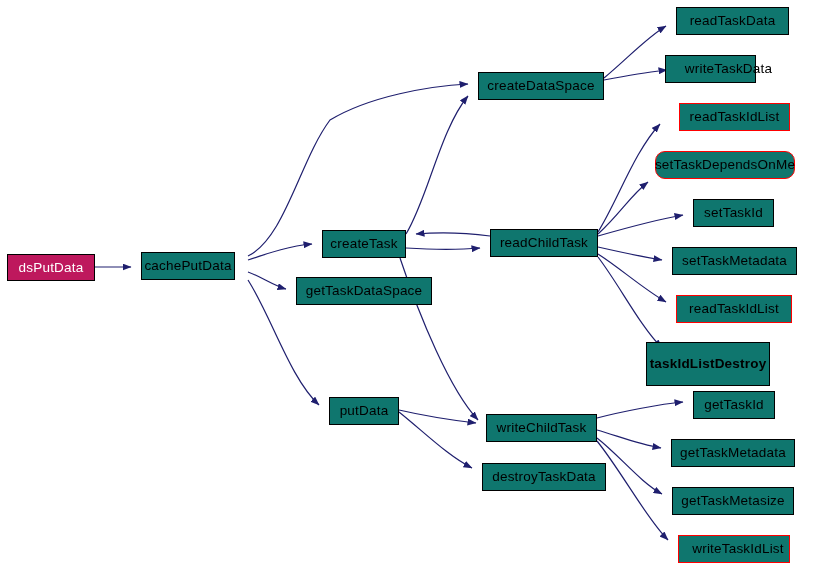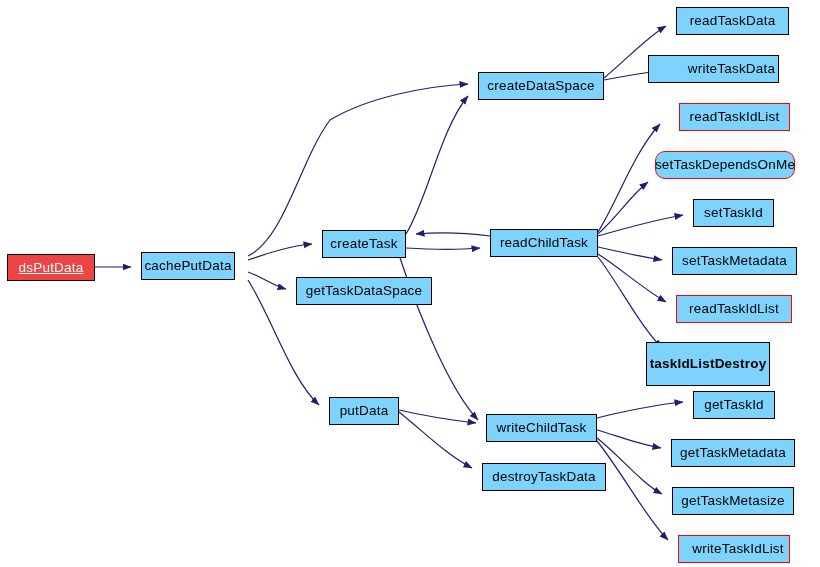--- a/index.html
+++ b/index.html
@@ -22,37 +22,36 @@
     width: 820px;
     height: 567px;
     pointer-events: none;
   }
   .node {
     position: absolute;
     box-sizing: border-box;
     display: flex;
     align-items: center;
     justify-content: center;
-    background: #7dd3fc;
+    background: #0f766e;
     border: 1px solid #000000;
     font-size: 13.5px;
     line-height: 1;
     color: #000000;
     letter-spacing: 0.2px;
     white-space: nowrap;
     cursor: default;
   }
   .node.red {
     border-color: #ff0000;
   }
   .node.root {
-    background: #ef4444;
+    background: #be185d;
     border-color: #000000;
     color: #ffffff;
-    text-decoration: underline;
   }
 </style>
 </head>
 <body>
 
 <div id="canvas">
 
   <svg id="edge-layer" viewBox="0 0 820 567" xmlns="http://www.w3.org/2000/svg">
     <defs>
       <marker id="arrowhead" markerWidth="9" markerHeight="7" refX="8.5" refY="3.5" orient="auto" markerUnits="userSpaceOnUse">
@@ -90,21 +89,21 @@
       <div class="node root" style="left: 7px; top: 254px; width: 88px; height: 27px;">dsPutData</div>
       <div class="node" style="left: 141px; top: 252px; width: 94px; height: 28px;">cachePutData</div>
       <div class="node" style="left: 322px; top: 230px; width: 84px; height: 28px;">createTask</div>
       <div class="node" style="left: 296px; top: 277px; width: 136px; height: 28px;">getTaskDataSpace</div>
       <div class="node" style="left: 329px; top: 397px; width: 70px; height: 28px;">putData</div>
       <div class="node" style="left: 478px; top: 72px; width: 126px; height: 28px;">createDataSpace</div>
       <div class="node" style="left: 490px; top: 229px; width: 108px; height: 28px;">readChildTask</div>
       <div class="node" style="left: 486px; top: 414px; width: 111px; height: 28px;">writeChildTask</div>
       <div class="node" style="left: 482px; top: 463px; width: 124px; height: 28px;">destroyTaskData</div>
       <div class="node" style="left: 676px; top: 7px; width: 113px; height: 28px;">readTaskData</div>
-      <div class="node" style="left: 648px; top: 55px; width: 131px; height: 28px; padding-left: 36px;">writeTaskData</div>
+      <div class="node" style="left: 665px; top: 55px; width: 91px; height: 28px; padding-left: 36px;">writeTaskData</div>
       <div class="node red" style="left: 679px; top: 103px; width: 111px; height: 28px;">readTaskIdList</div>
       <div class="node red" style="left: 655px; top: 151px; width: 140px; height: 28px; border-radius: 10px;">setTaskDependsOnMe</div>
       <div class="node" style="left: 693px; top: 199px; width: 81px; height: 28px;">setTaskId</div>
       <div class="node" style="left: 672px; top: 247px; width: 125px; height: 28px;">setTaskMetadata</div>
       <div class="node red" style="left: 676px; top: 295px; width: 116px; height: 28px;">readTaskIdList</div>
       <div class="node" style="left: 646px; top: 342px; width: 124px; height: 44px; font-weight: bold;">taskIdListDestroy</div>
       <div class="node" style="left: 693px; top: 391px; width: 82px; height: 28px;">getTaskId</div>
       <div class="node" style="left: 671px; top: 439px; width: 124px; height: 28px;">getTaskMetadata</div>
       <div class="node" style="left: 672px; top: 487px; width: 122px; height: 28px;">getTaskMetasize</div>
       <div class="node red" style="left: 678px; top: 535px; width: 112px; height: 28px; padding-left: 8px;">writeTaskIdList</div>

